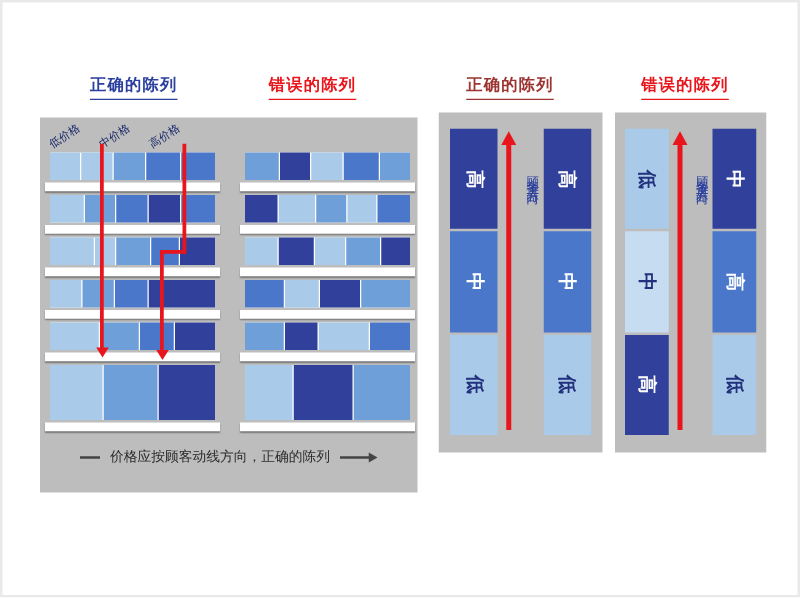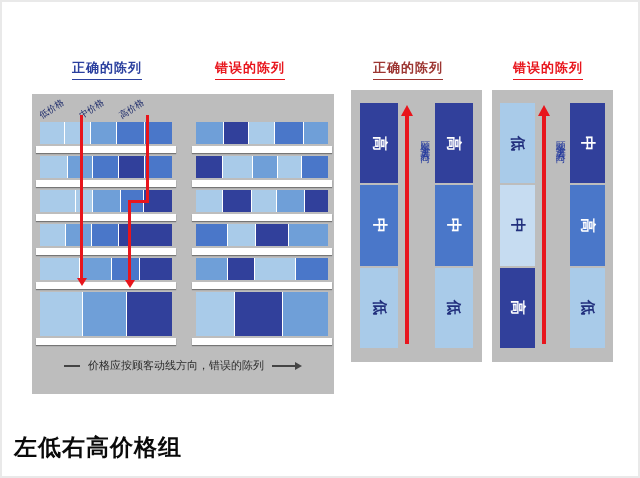--- a/index.html
+++ b/index.html
@@ -174,21 +174,21 @@
     <div class="redlines">
       <div class="rl rl1"></div>
       <div class="rl-arrow a1"></div>
       <div class="rl rl2a"></div>
       <div class="rl rl2h"></div>
       <div class="rl rl2b"></div>
       <div class="rl-arrow a2"></div>
     </div>
     <div class="caption-row">
       <span class="dash"></span>
-      <span class="cap-text">价格应按顾客动线方向，错误的陈列</span>
+      <span class="cap-text">价格应按顾客动线方向，正确的陈列</span>
       <span class="arrow-right">
           <i class="ar-line"></i>
           <i class="ar-head"></i>
         </span>
     </div>
   </div>
 
   <div class="panel panel-mid">
       <div class="pcol">
         <div class="pseg" style="background: rgb(49, 64, 155);">
@@ -241,14 +241,13 @@
         </div>
         <div class="pseg" style="background: rgb(74, 119, 201);">
           <span class="pchar" style="color: rgb(255, 255, 255);">高</span>
         </div>
         <div class="pseg" style="background: rgb(169, 203, 233);">
           <span class="pchar" style="color: rgb(34, 48, 125);">低</span>
         </div>
       </div>
     </div>
 
-  <div class="footer">左低右高价格组</div>
 </div>
 
 </body></html>

